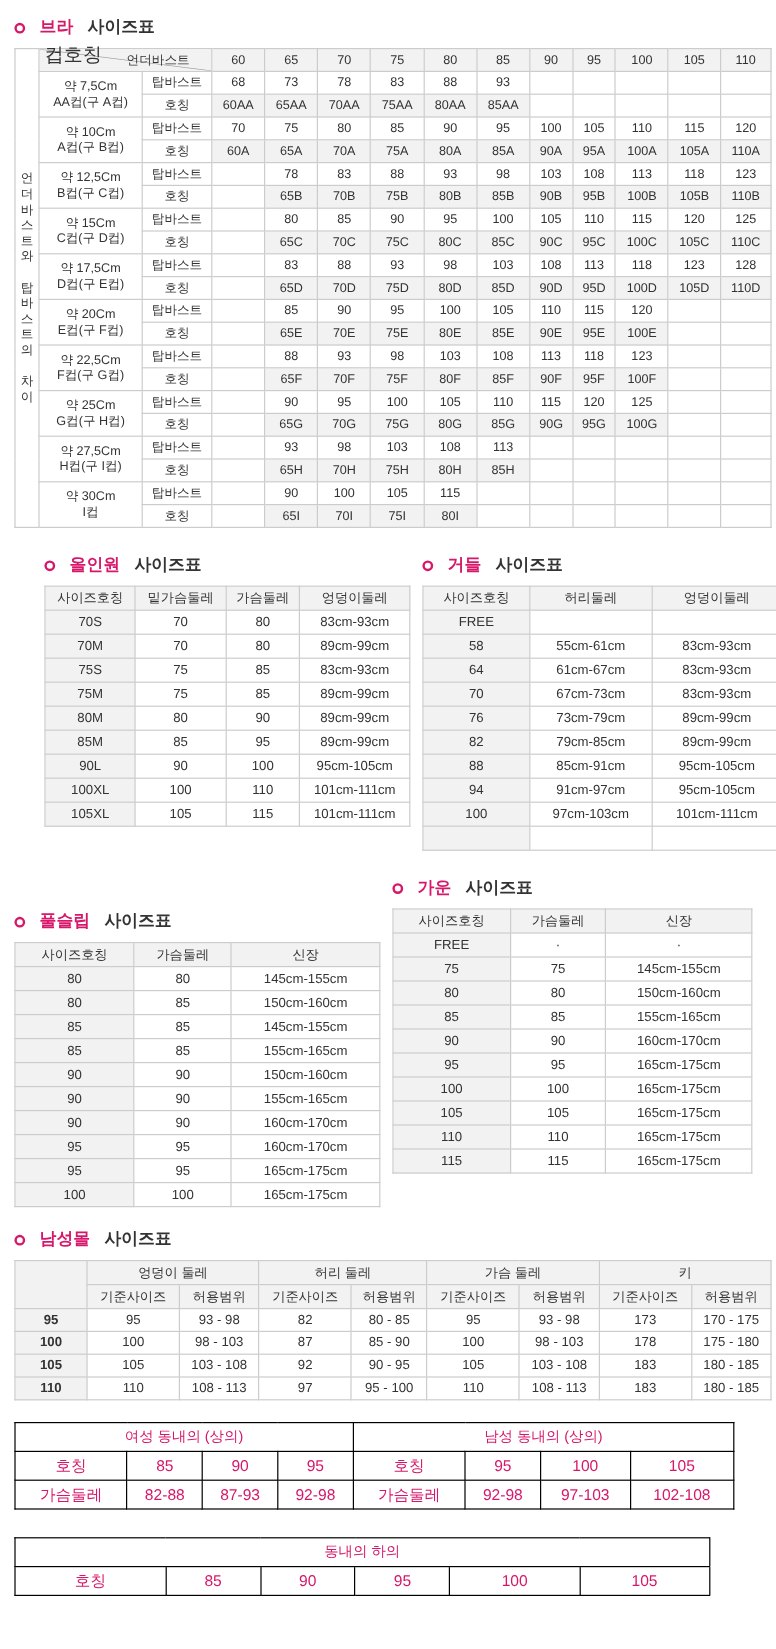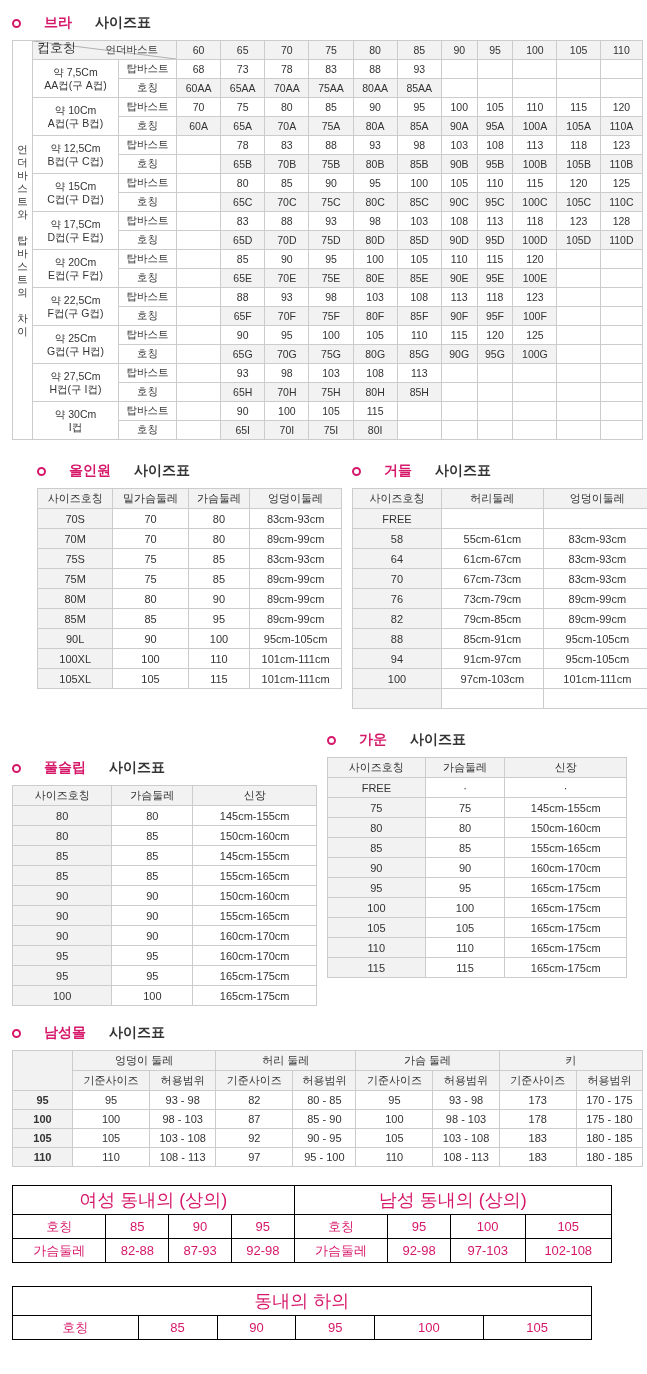--- a/index.html
+++ b/index.html
@@ -10,21 +10,21 @@
     background: #ffffff;
     font-family: "Liberation Sans", sans-serif;
     font-size: 11px;
     color: #333;
   }
   .page { width: 647px; padding: 6px 8px 10px 8px; }
 
   .section-title {
     display: flex;
     align-items: center;
-    gap: 23px;
+    gap: 12px;
     font-size: 14px;
     font-weight: bold;
     color: #d6186a;
     margin: 8px 0 8px 4px;
     text-align: center;
   }
   .section-title .bullet {
     width: 9px; height: 9px;
     border: 2px solid #d6186a;
     border-radius: 50%;
@@ -52,21 +52,21 @@
     background: #f2f2f2;
     position: relative;
     height: 36px;
     padding: 0;
     width: 60px;
   }
   .diag .dline {
     position: absolute; left: 0; top: 0; width: 100%; height: 100%;
   }
   .diag .t1 { position: absolute; right: 18px; top: 2px; font-size: 10.5px;}
-  .diag .t2 { position: absolute; left: 4px; bottom: 2px; font-size: 13px;}
+  .diag .t2 { position: absolute; left: 4px; bottom: 2px; font-size: 16px;}
   .vert-label {
     background: #f2f2f2;
     width: 20px;
     font-size: 10.5px;
     line-height: 13px;
     letter-spacing: 0;
     vertical-align: middle;
   }
   .cupname { background:#f2f2f2; width: 86px; font-size: 10.5px; line-height:13px; }
   .rowlab { background:#f2f2f2; width: 58px; font-size: 10.5px; }
@@ -84,21 +84,21 @@
   #underwear-top-table { width: 600px; margin-left: 4px; }
   #underwear-bottom-table { width: 600px; margin-left: 4px; }
 
   .bold-tbl td {
     border: 1px solid #000000;
     height: 24px;
     font-size: 13px;
     color: #d6186a;
   }
   .bold-tbl td.lab { color: #d6186a; }
-  .bold-tbl td.head { color: #d6186a; font-size: 18px; }
+  .bold-tbl td.head { color: #d6186a; font-size: 12px; }
   .bold-tbl td.blank { border: 1px solid #ffffff; }
   #men-table td.firstcol { font-weight: bold; }
 </style>
 </head>
 <body>
 
 <div class="page">
 
   <div class="section-title">
     <span class="bullet"></span>

